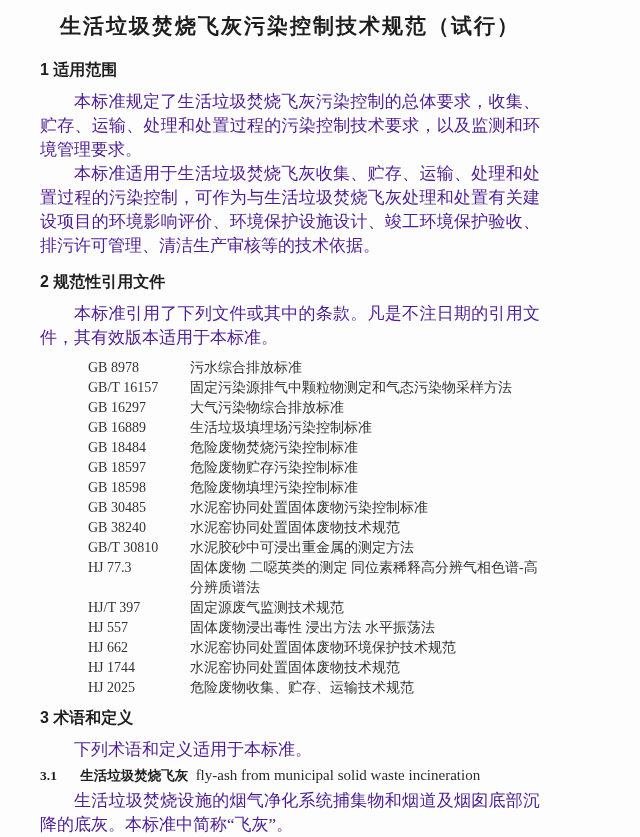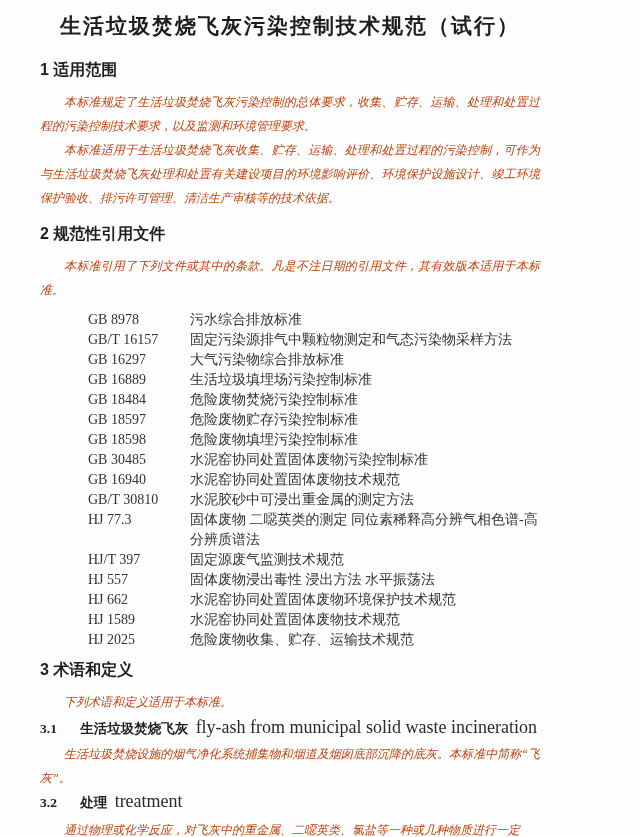--- a/index.html
+++ b/index.html
@@ -29,40 +29,39 @@
     font-weight: bold;
     font-size: 16px;
     line-height: 16px;
     color: #1f1f1f;
   }
   .h1 { margin-top: 22px; }
   .h2 { margin-top: 16px; }
   .h3 { margin-top: 12px; }
 
   .para {
-    font-size: 12px;
+    font-size: 17px;
     line-height: 24px;
     text-align: justify;
     text-indent: 2em;
-    color: #c2410c;
-    font-style: italic;
+    color: #4c1d95;
   }
   .p-first { margin-top: 12px; }
   .p-tight  { margin-top: 0; }
 
   .ref-list { margin-top: 8px; padding-left: 48px; }
   .ref-row { display: flex; font-size: 14px; line-height: 20px; color: #333; }
   .ref-code { flex: 0 0 102px; width: 102px; }
   .ref-name { flex: 1; }
 
   .term-heading { margin-top: 4px; font-size: 13.5px; line-height: 18px; color: #1f1f1f; }
   .term-heading.t2 { margin-top: 2px; }
   .term-num { font-weight: bold; font-family: "Liberation Serif", serif; }
   .term-zh  { font-weight: bold; font-family: "Liberation Sans", sans-serif; margin-left: 20px; }
-  .term-en  { font-weight: normal; font-family: "Liberation Serif", serif; font-size: 18px; margin-left: 4px; color: #2a2a2a; }
+  .term-en  { font-weight: normal; font-family: "Liberation Serif", serif; font-size: 15px; margin-left: 4px; color: #2a2a2a; }
 
   .def { margin-top: 4px; }
   .def-last { margin-top: 6px; }
 </style>
 </head>
 <body>
 
 <div class="page">
 
   <div class="doc-title">生活垃圾焚烧飞灰污染控制技术规范（试行）</div>
@@ -101,21 +100,21 @@
     </div>
     <div class="ref-row">
       <span class="ref-code">GB 18598</span>
       <span class="ref-name">危险废物填埋污染控制标准</span>
     </div>
     <div class="ref-row">
       <span class="ref-code">GB 30485</span>
       <span class="ref-name">水泥窑协同处置固体废物污染控制标准</span>
     </div>
     <div class="ref-row">
-      <span class="ref-code">GB 16940</span>
+      <span class="ref-code">GB 38240</span>
       <span class="ref-name">水泥窑协同处置固体废物技术规范</span>
     </div>
     <div class="ref-row">
       <span class="ref-code">GB/T 30810</span>
       <span class="ref-name">水泥胶砂中可浸出重金属的测定方法</span>
     </div>
     <div class="ref-row">
       <span class="ref-code">HJ 77.3</span>
       <span class="ref-name">固体废物 二噁英类的测定 同位素稀释高分辨气相色谱-高分辨质谱法</span>
     </div>
@@ -125,21 +124,21 @@
     </div>
     <div class="ref-row">
       <span class="ref-code">HJ 557</span>
       <span class="ref-name">固体废物浸出毒性 浸出方法 水平振荡法</span>
     </div>
     <div class="ref-row">
       <span class="ref-code">HJ 662</span>
       <span class="ref-name">水泥窑协同处置固体废物环境保护技术规范</span>
     </div>
     <div class="ref-row">
-      <span class="ref-code">HJ 1589</span>
+      <span class="ref-code">HJ 1744</span>
       <span class="ref-name">水泥窑协同处置固体废物技术规范</span>
     </div>
     <div class="ref-row">
       <span class="ref-code">HJ 2025</span>
       <span class="ref-name">危险废物收集、贮存、运输技术规范</span>
     </div>
   </div>
 
   <div class="sec-heading h3">3 术语和定义</div>
   <p class="para p-first">下列术语和定义适用于本标准。</p>

